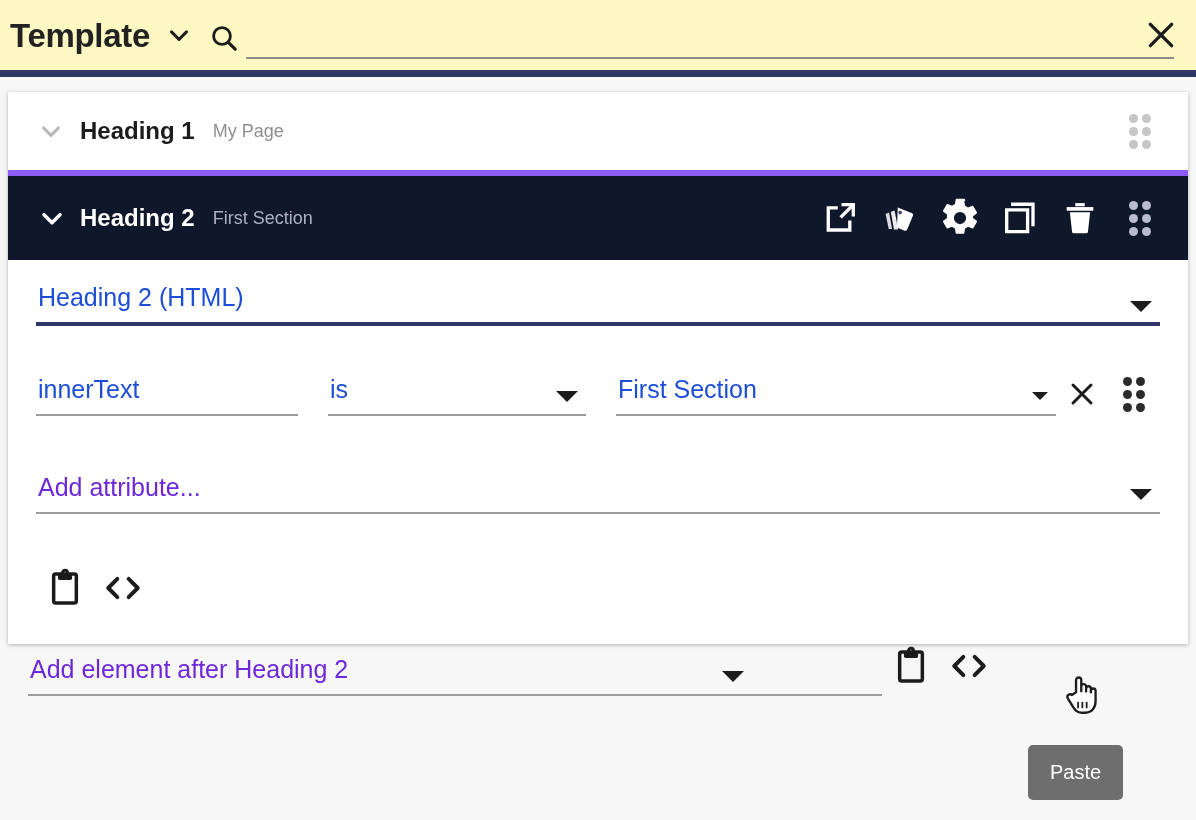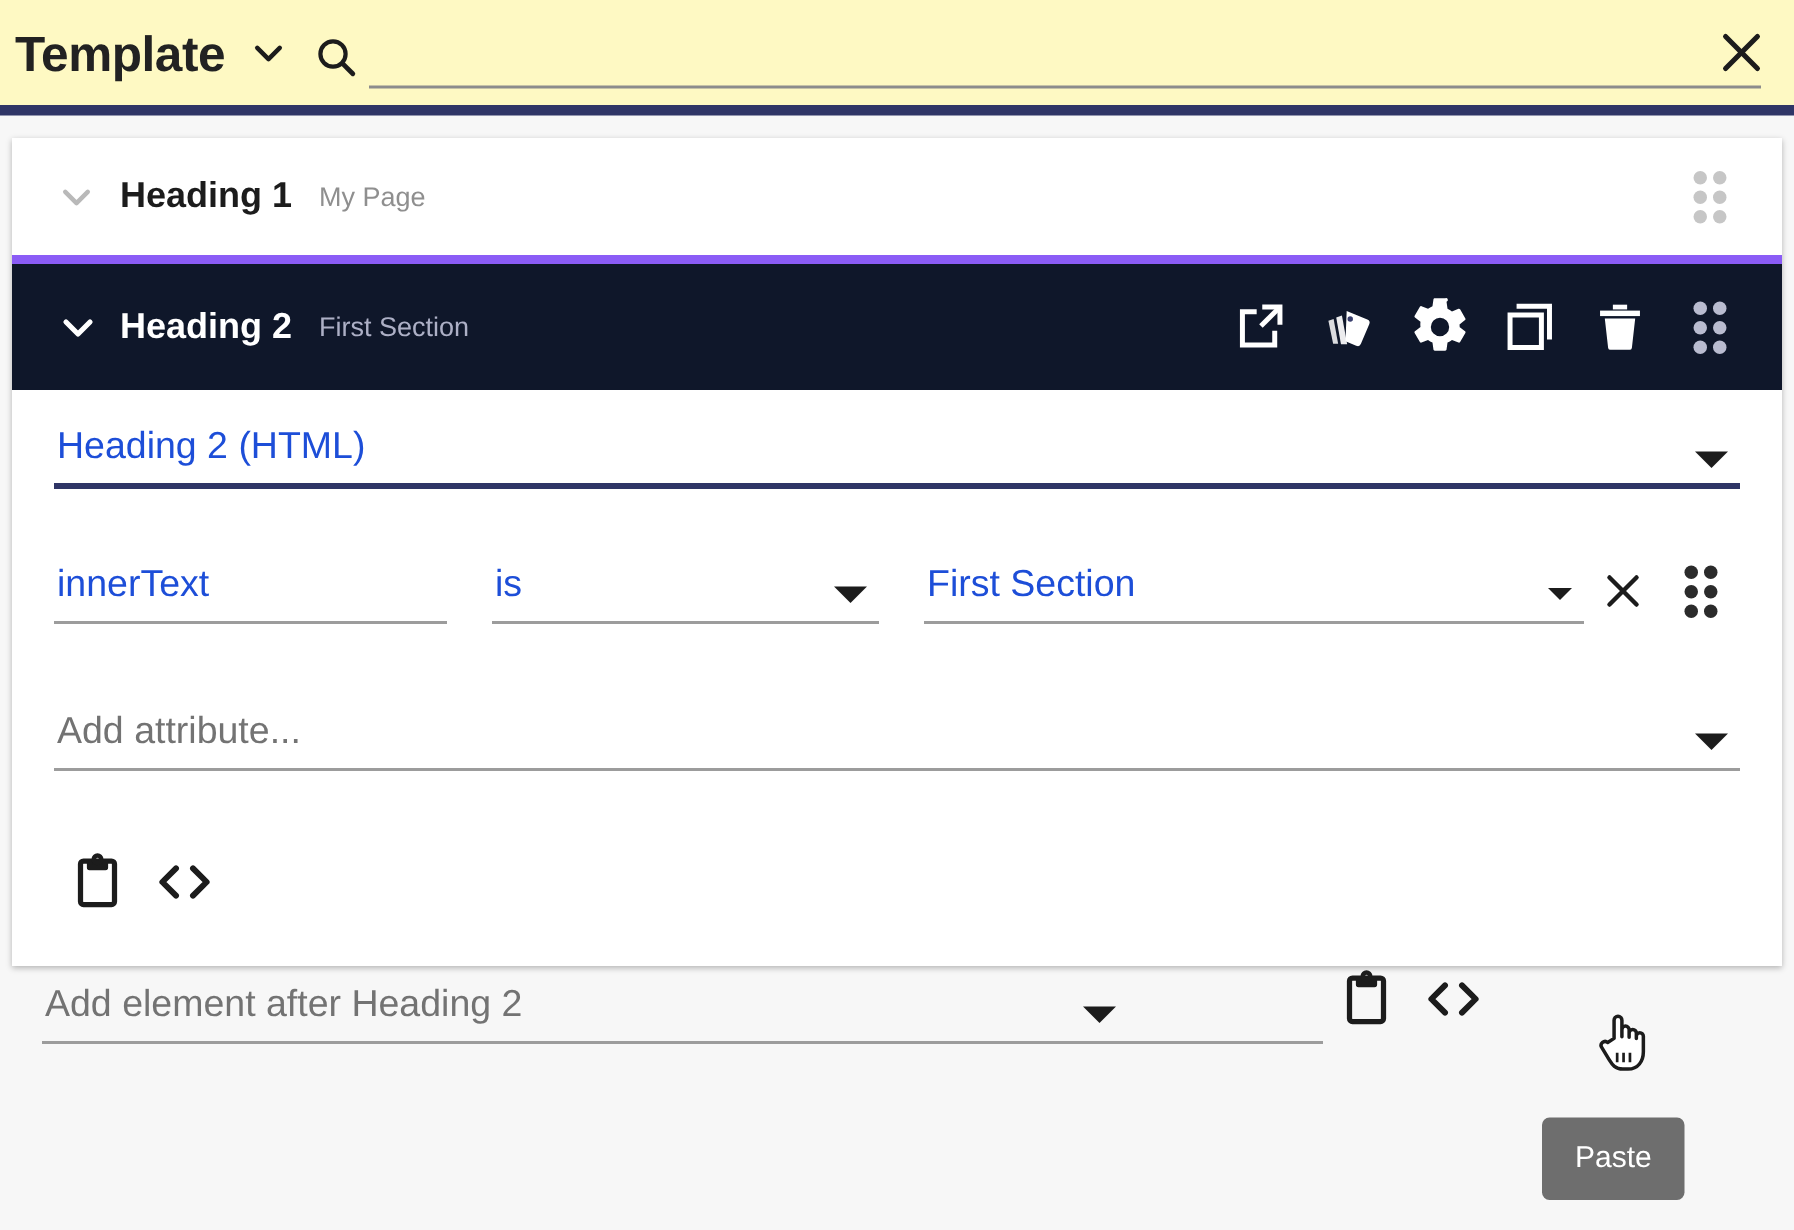--- a/index.html
+++ b/index.html
@@ -177,21 +177,21 @@
     flex: 1;
   }
   .field-text {
     font-size: 25px;
     color: #1d4ed8;
     padding: 0 2px 10px 2px;
     line-height: 30px;
     white-space: nowrap;
     overflow: hidden;
   }
-  .field-text.placeholder { color: #737373; }
+  .field-text.placeholder { color: #6d28d9; }
   .underline {
     height: 2px;
     background: #9c9c9c;
     width: 100%;
   }
   .underline.active {
     height: 4px;
     background: #2f3566;
   }
 

